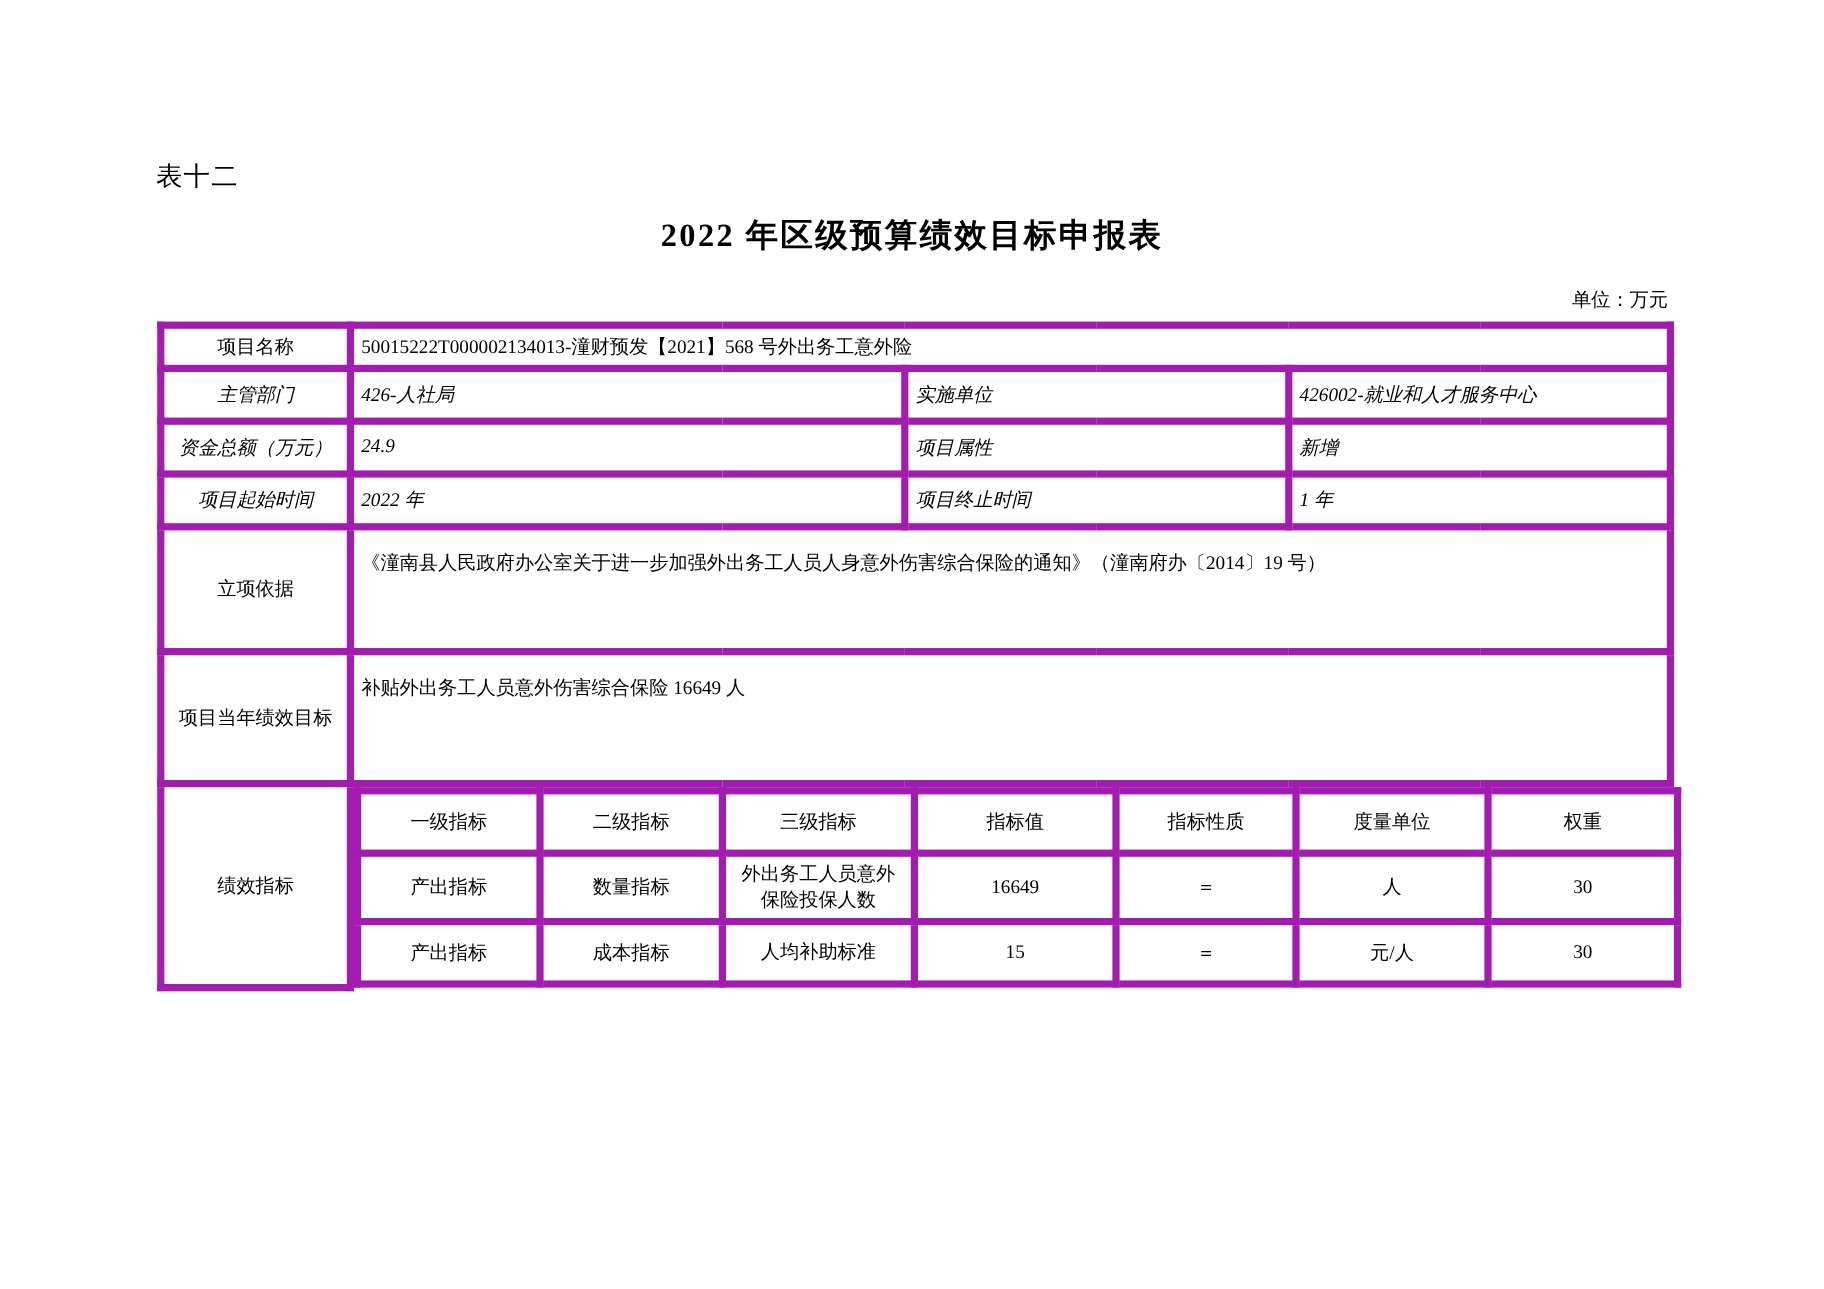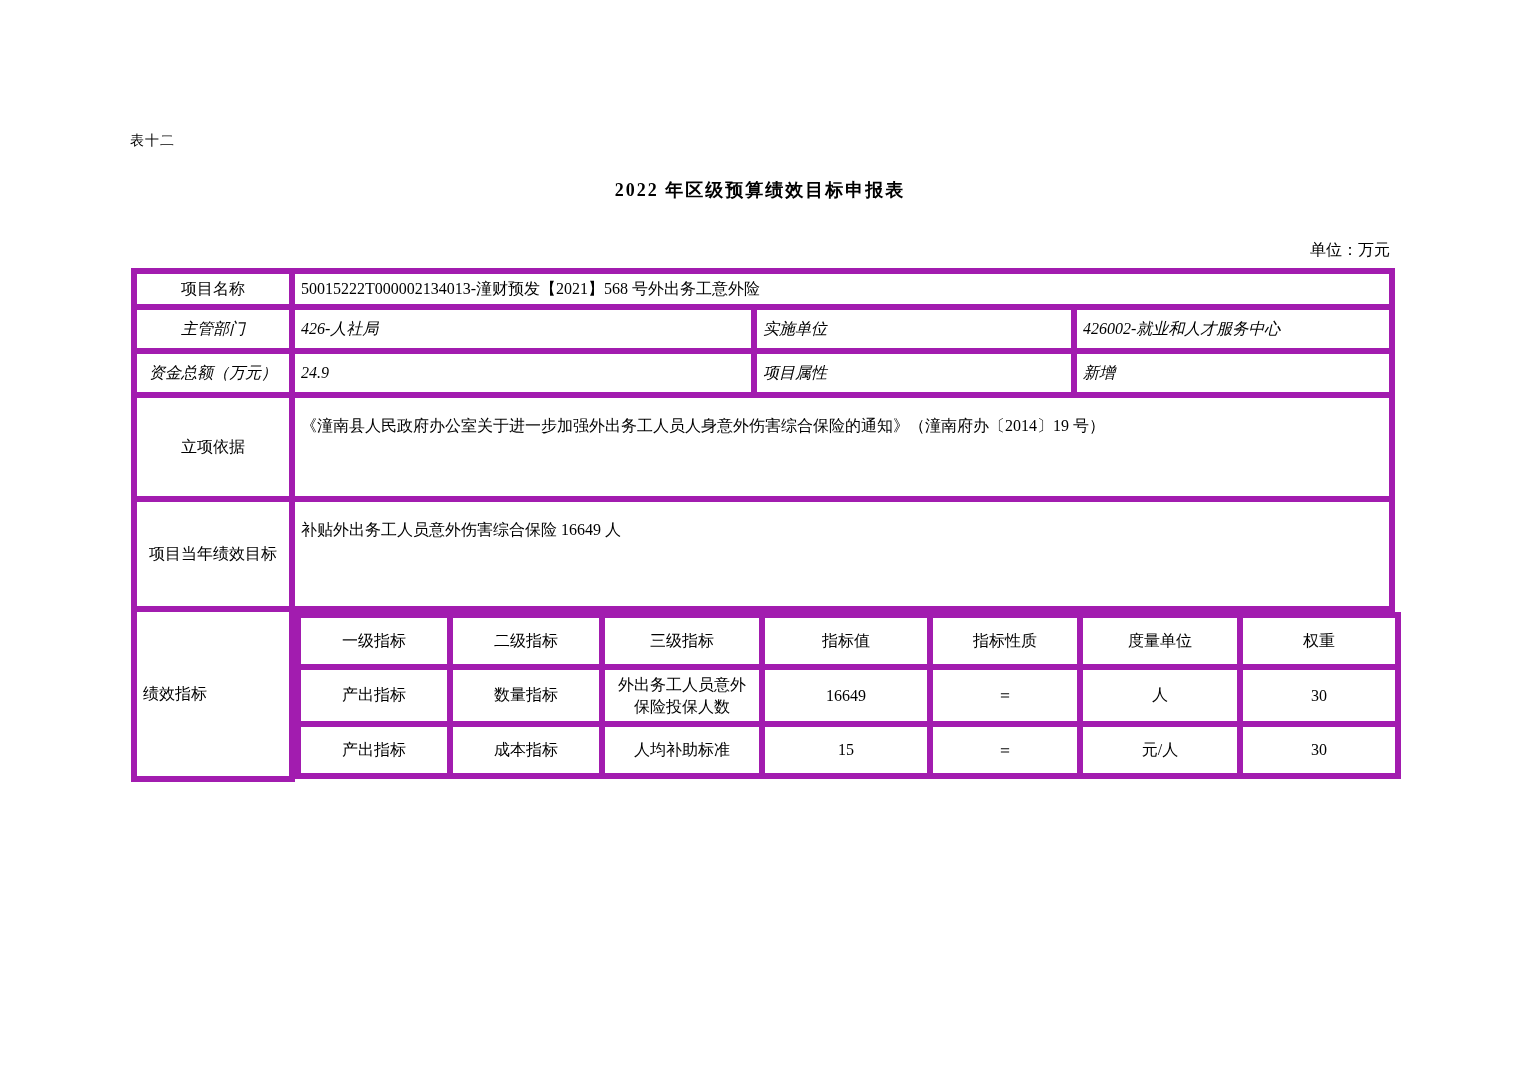--- a/index.html
+++ b/index.html
@@ -17,30 +17,30 @@
     position: relative;
     width: 1520px;
     height: 1074px;
     box-sizing: border-box;
     padding: 0;
   }
   .form-label {
     position: absolute;
     left: 130px;
     top: 132px;
-    font-size: 14px;
+    font-size: 22px;
     letter-spacing: 1px;
   }
   .doc-title {
     position: absolute;
     left: 0;
     right: 0;
     top: 178px;
     text-align: center;
-    font-size: 18px;
+    font-size: 27px;
     font-weight: bold;
     letter-spacing: 2px;
   }
   .unit-note {
     position: absolute;
     right: 130px;
     top: 240px;
     font-size: 16px;
   }
   table.main {
@@ -92,20 +92,21 @@
     vertical-align: middle;
     padding: 4px 4px;
     margin-left: 42px;
   }
   .nested-cell {
     padding: 0 !important;
     border: none !important;
   }
   .perf-label-cell {
     width: 158px;
+    text-align: center;
     vertical-align: middle;
   }
   .lvl3 { text-align: left; padding-left: 4px; line-height: 1.35; }
 </style>
 </head>
 <body>
 
 <div class="page">
 
   <div class="form-label">表十二</div>
@@ -139,20 +140,26 @@
       <td class="c" colspan="2">426002-就业和人才服务中心</td>
     </tr>
 
     <tr class="h-std">
       <td class="rowlabel">资金总额（万元）</td>
       <td class="c" colspan="3">24.9</td>
       <td class="c" colspan="2">项目属性</td>
       <td class="c" colspan="2">新增</td>
     </tr>
 
+    <tr class="h-std">
+      <td class="rowlabel">项目起始时间</td>
+      <td class="c" colspan="3">2022 年</td>
+      <td class="c" colspan="2">项目终止时间</td>
+      <td class="c" colspan="2">1 年</td>
+    </tr>
 
 
     <tr class="h-basis">
       <td class="tall-label">立项依据</td>
       <td class="para" colspan="7" style="vertical-align:top;padding-top:14px;">《潼南县人民政府办公室关于进一步加强外出务工人员人身意外伤害综合保险的通知》（潼南府办〔2014〕19 号）</td>
     </tr>
 
     <tr class="h-goal">
       <td class="tall-label">项目当年绩效目标</td>
       <td class="para" colspan="7" style="vertical-align:top;padding-top:14px;">补贴外出务工人员意外伤害综合保险 16649 人</td>

